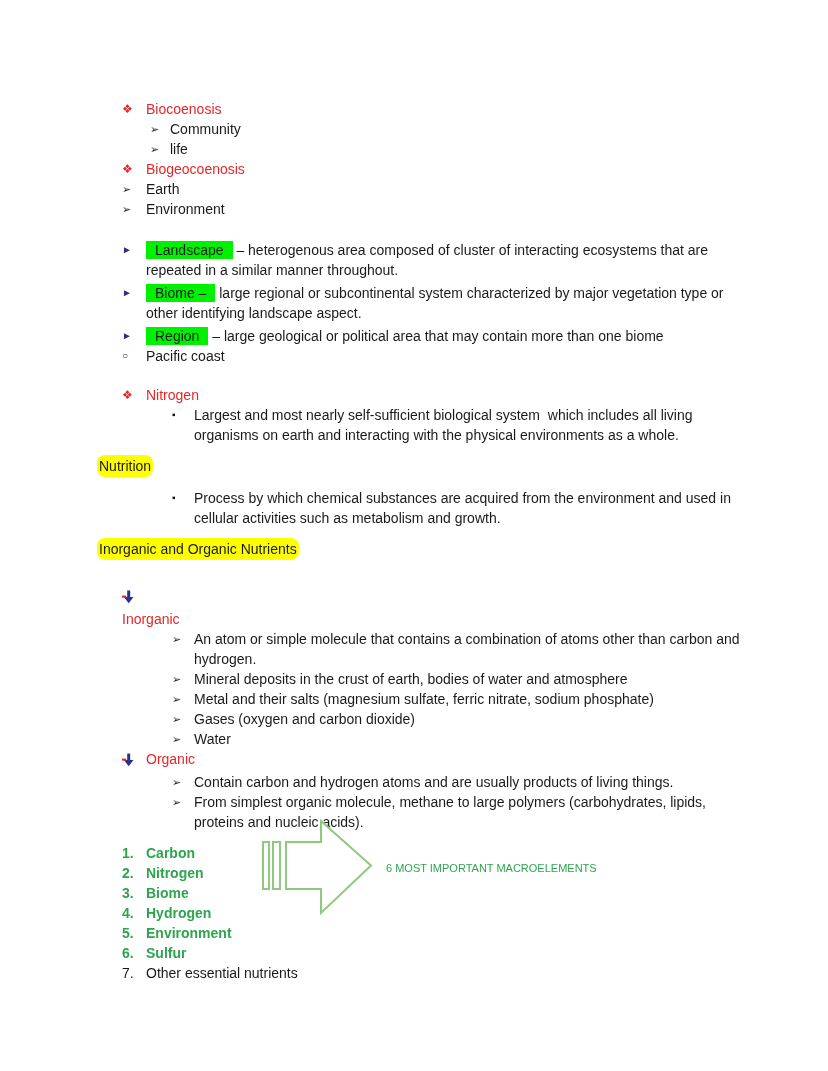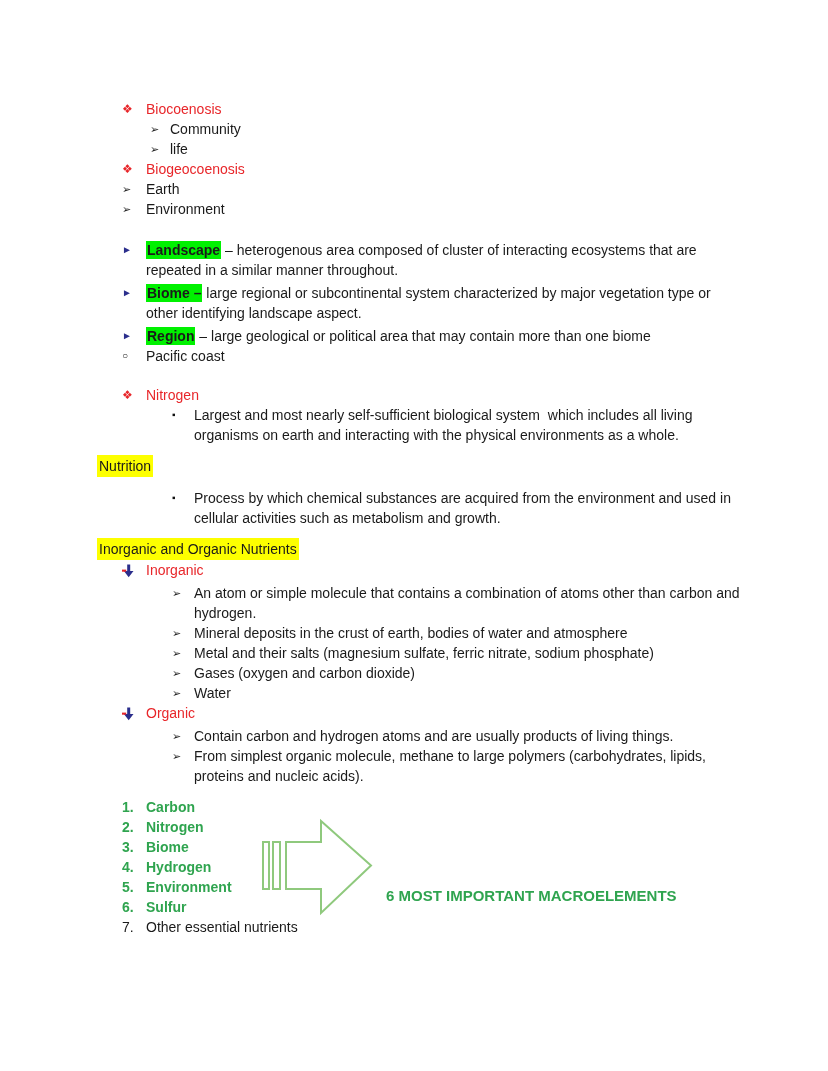--- a/index.html
+++ b/index.html
@@ -25,36 +25,36 @@
   
   .diamond{color:var(--red);font-size:12px;}
   .chev{color:#222;font-size:11px;}
   .tri{color:var(--navy);font-size:10px;}
   .circ{color:#222;font-size:10px;}
   .sq{color:#111;font-size:10px;}
   .downarrow-wrap{padding-top:3px;}
   
   .red{color:var(--red);}
   .hl-y{background:var(--hl_yellow);padding:1px 2px;}
-  .hl-g{background:var(--hl_green);padding:1px 1px;font-weight:bold;}
+  .hl-g{background:var(--hl_green);padding:1px 9px;}
   .green-b{color:var(--green_text);font-weight:bold;}
   
   .mt-sm{margin-top:3px;}
-  .mt-md{margin-top:0;}
+  .mt-md{margin-top:26px;flex-direction:column;}
   .mt-lg{margin-top:19px;}
   .mt-xl{margin-top:21px;}
   .heading-row{margin-top:10px;}
   
-  .margin-heading{display:inline-block;}
+  .margin-heading{display:inline-block;border-radius:8px;}
   
   .arrow-figure{position:absolute;left:260px;top:818px;}
   .arrow-figure svg{display:block;}
   .arrow-caption{
     position:absolute;left:386px;top:858px;
-    font-weight:bold;color:var(--green_text);font-size:15px;margin-top:28px;
+    font-weight:normal;color:var(--green_text);font-size:11px;
   }
   .num{flex:0 0 24px;}
 </style>
 </head>
 <body>
 
 <div class="page">
 
   <div class="row l1">
     <span class="bullet diamond">❖</span>

